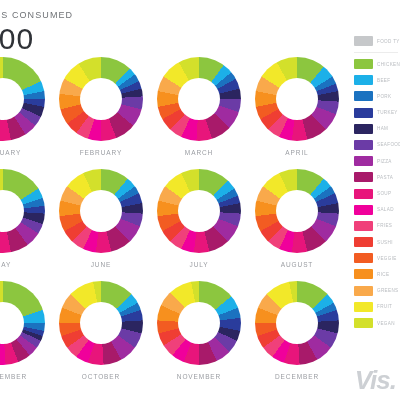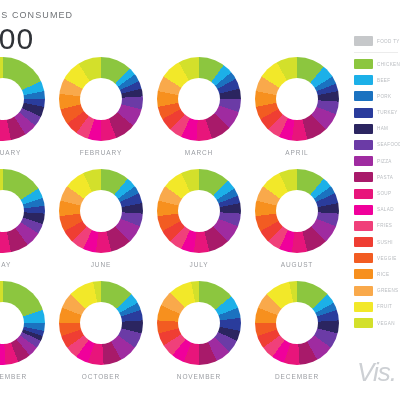--- a/index.html
+++ b/index.html
@@ -68,23 +68,23 @@
     font-size:4.6px;letter-spacing:0.35px;
     color:#b9bcc0;white-space:nowrap;overflow:hidden;
     text-transform:uppercase;
   }
   #legend-divider{
     height:1px;background:#ececec;
     margin:2px 0 6px 0;width:44px;
   }
   
   #watermark{
-    position:absolute;right:4px;bottom:12px;
+    position:absolute;right:4px;bottom:4px;
     display:flex;align-items:baseline;
-    font-weight:normal;font-style:italic;
+    font-weight:bold;font-style:italic;
     font-size:26px;letter-spacing:-1px;
     pointer-events:none;user-select:none;
   }
   #wm-vis{color:#cdd0d4;}
   #wm-dot{color:#cdd0d4;font-size:26px;}
   #wm-zone{color:#f0a04a;margin-left:2px;}
 </style>
 </head>
 <body>
 

